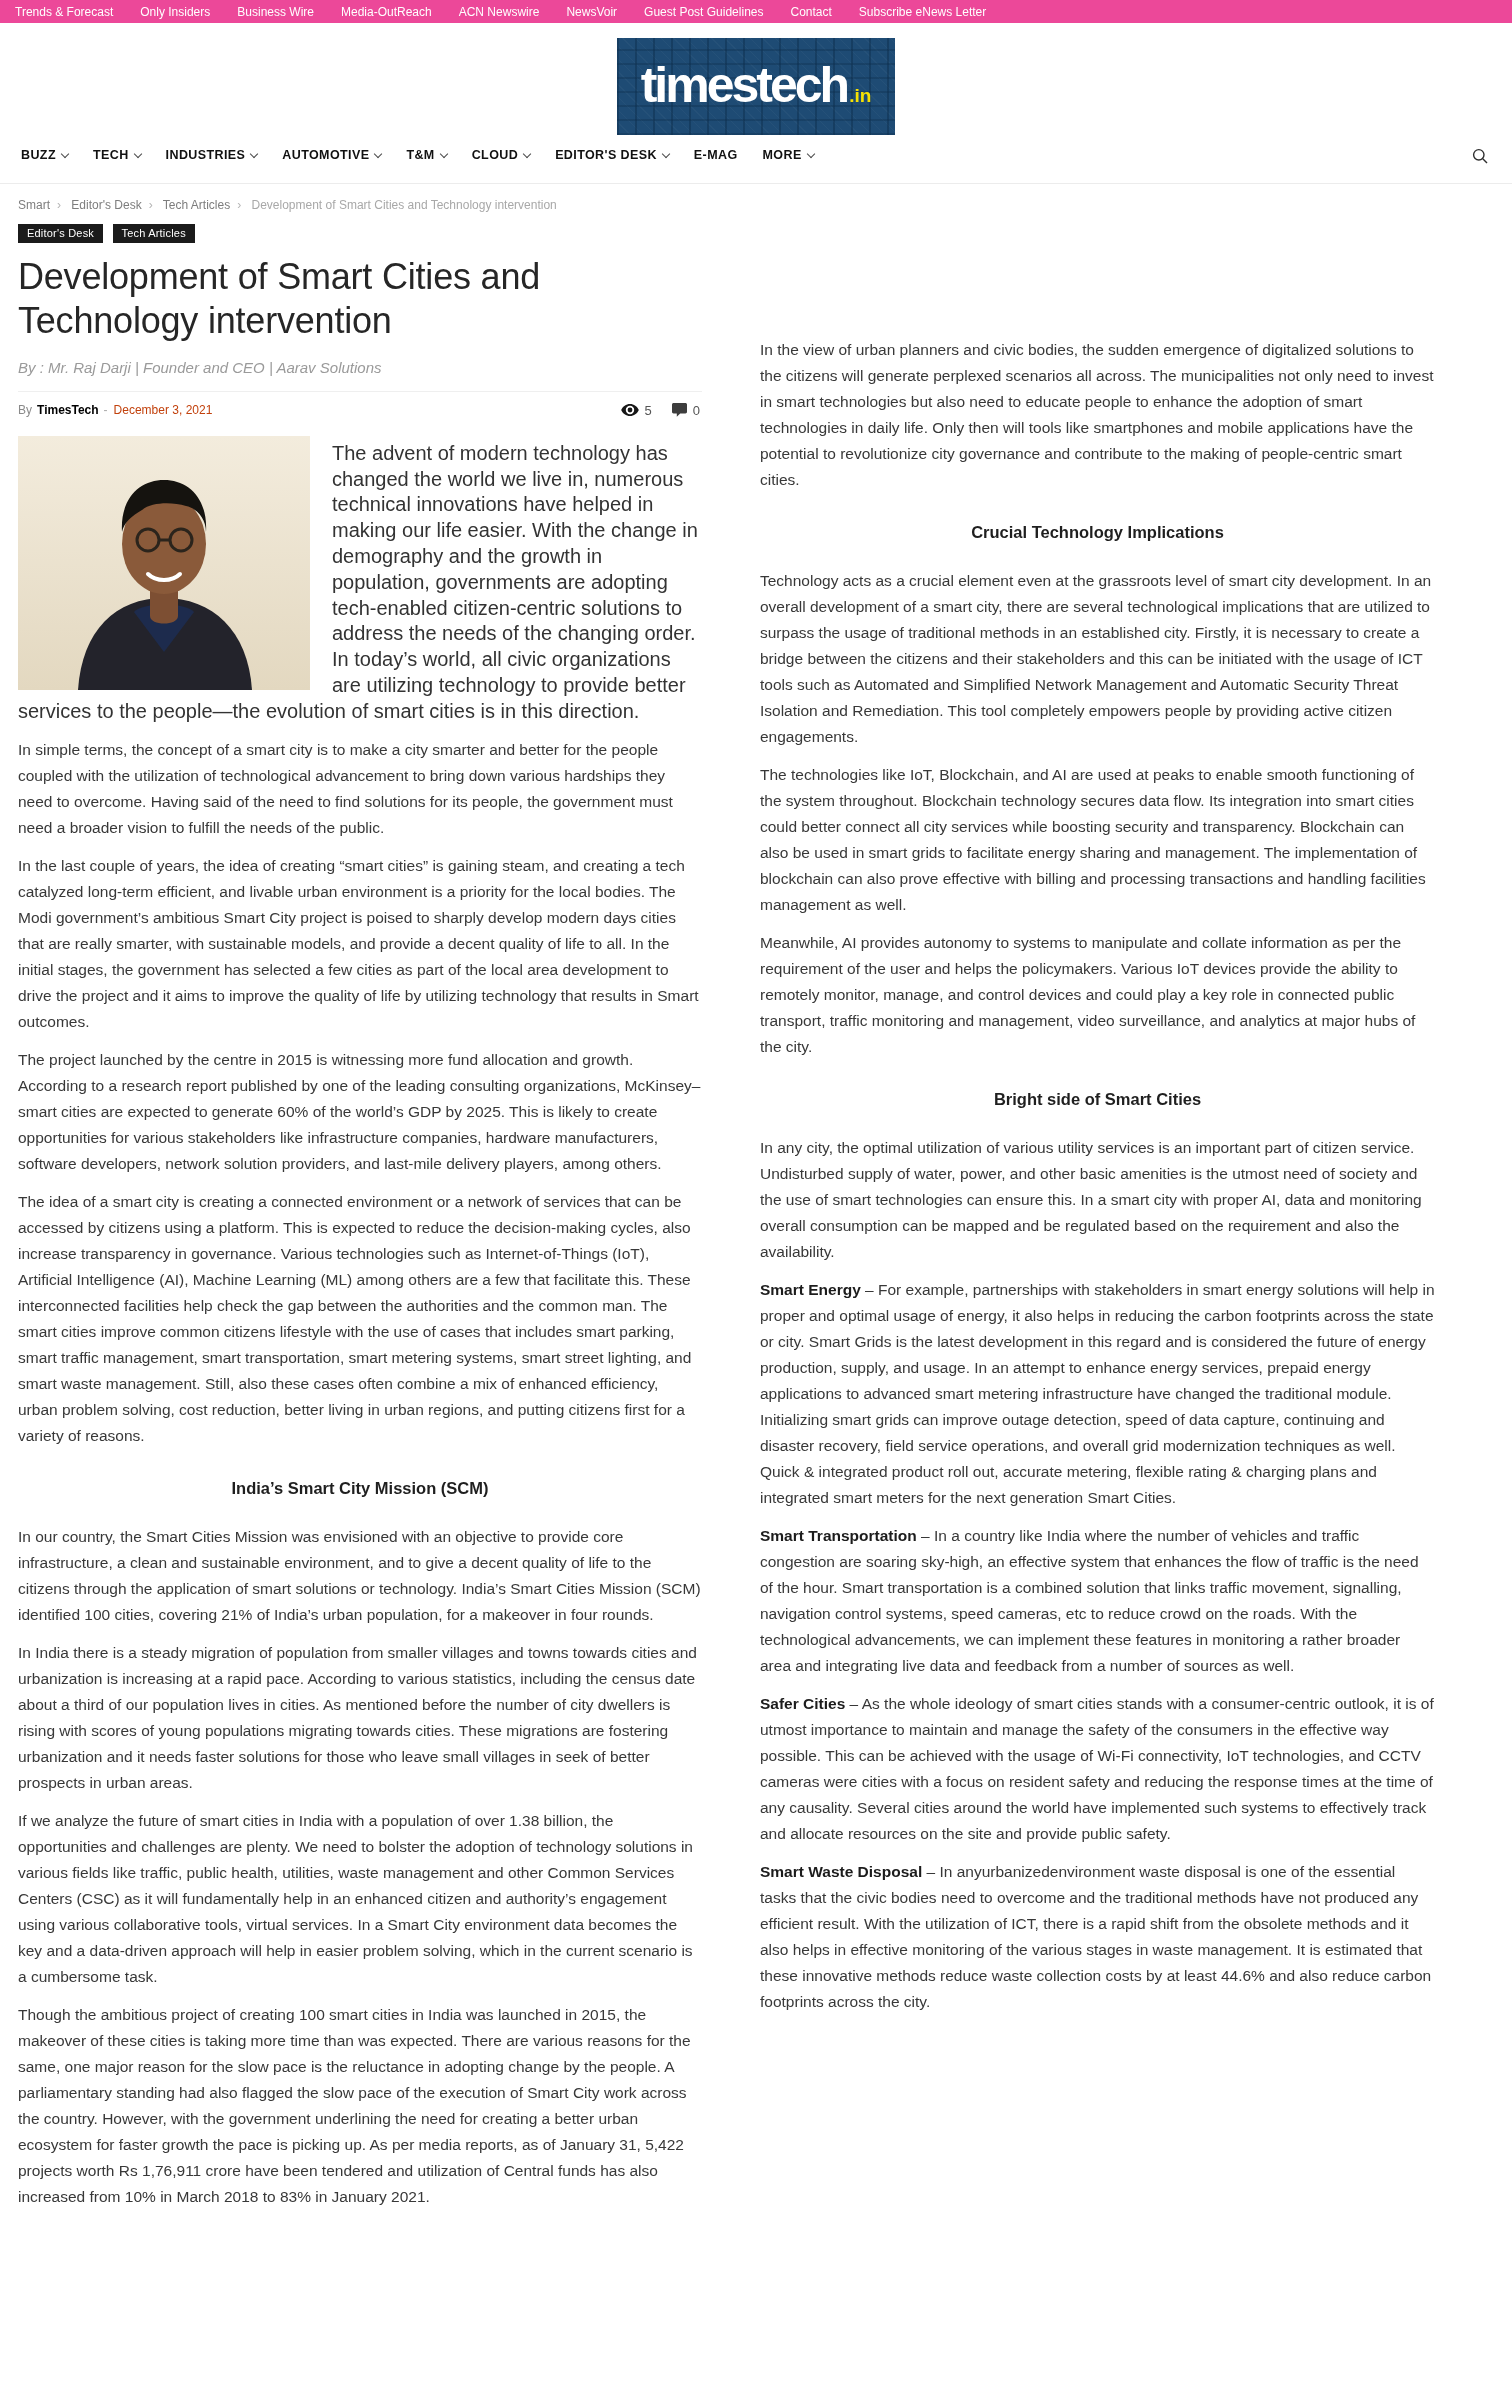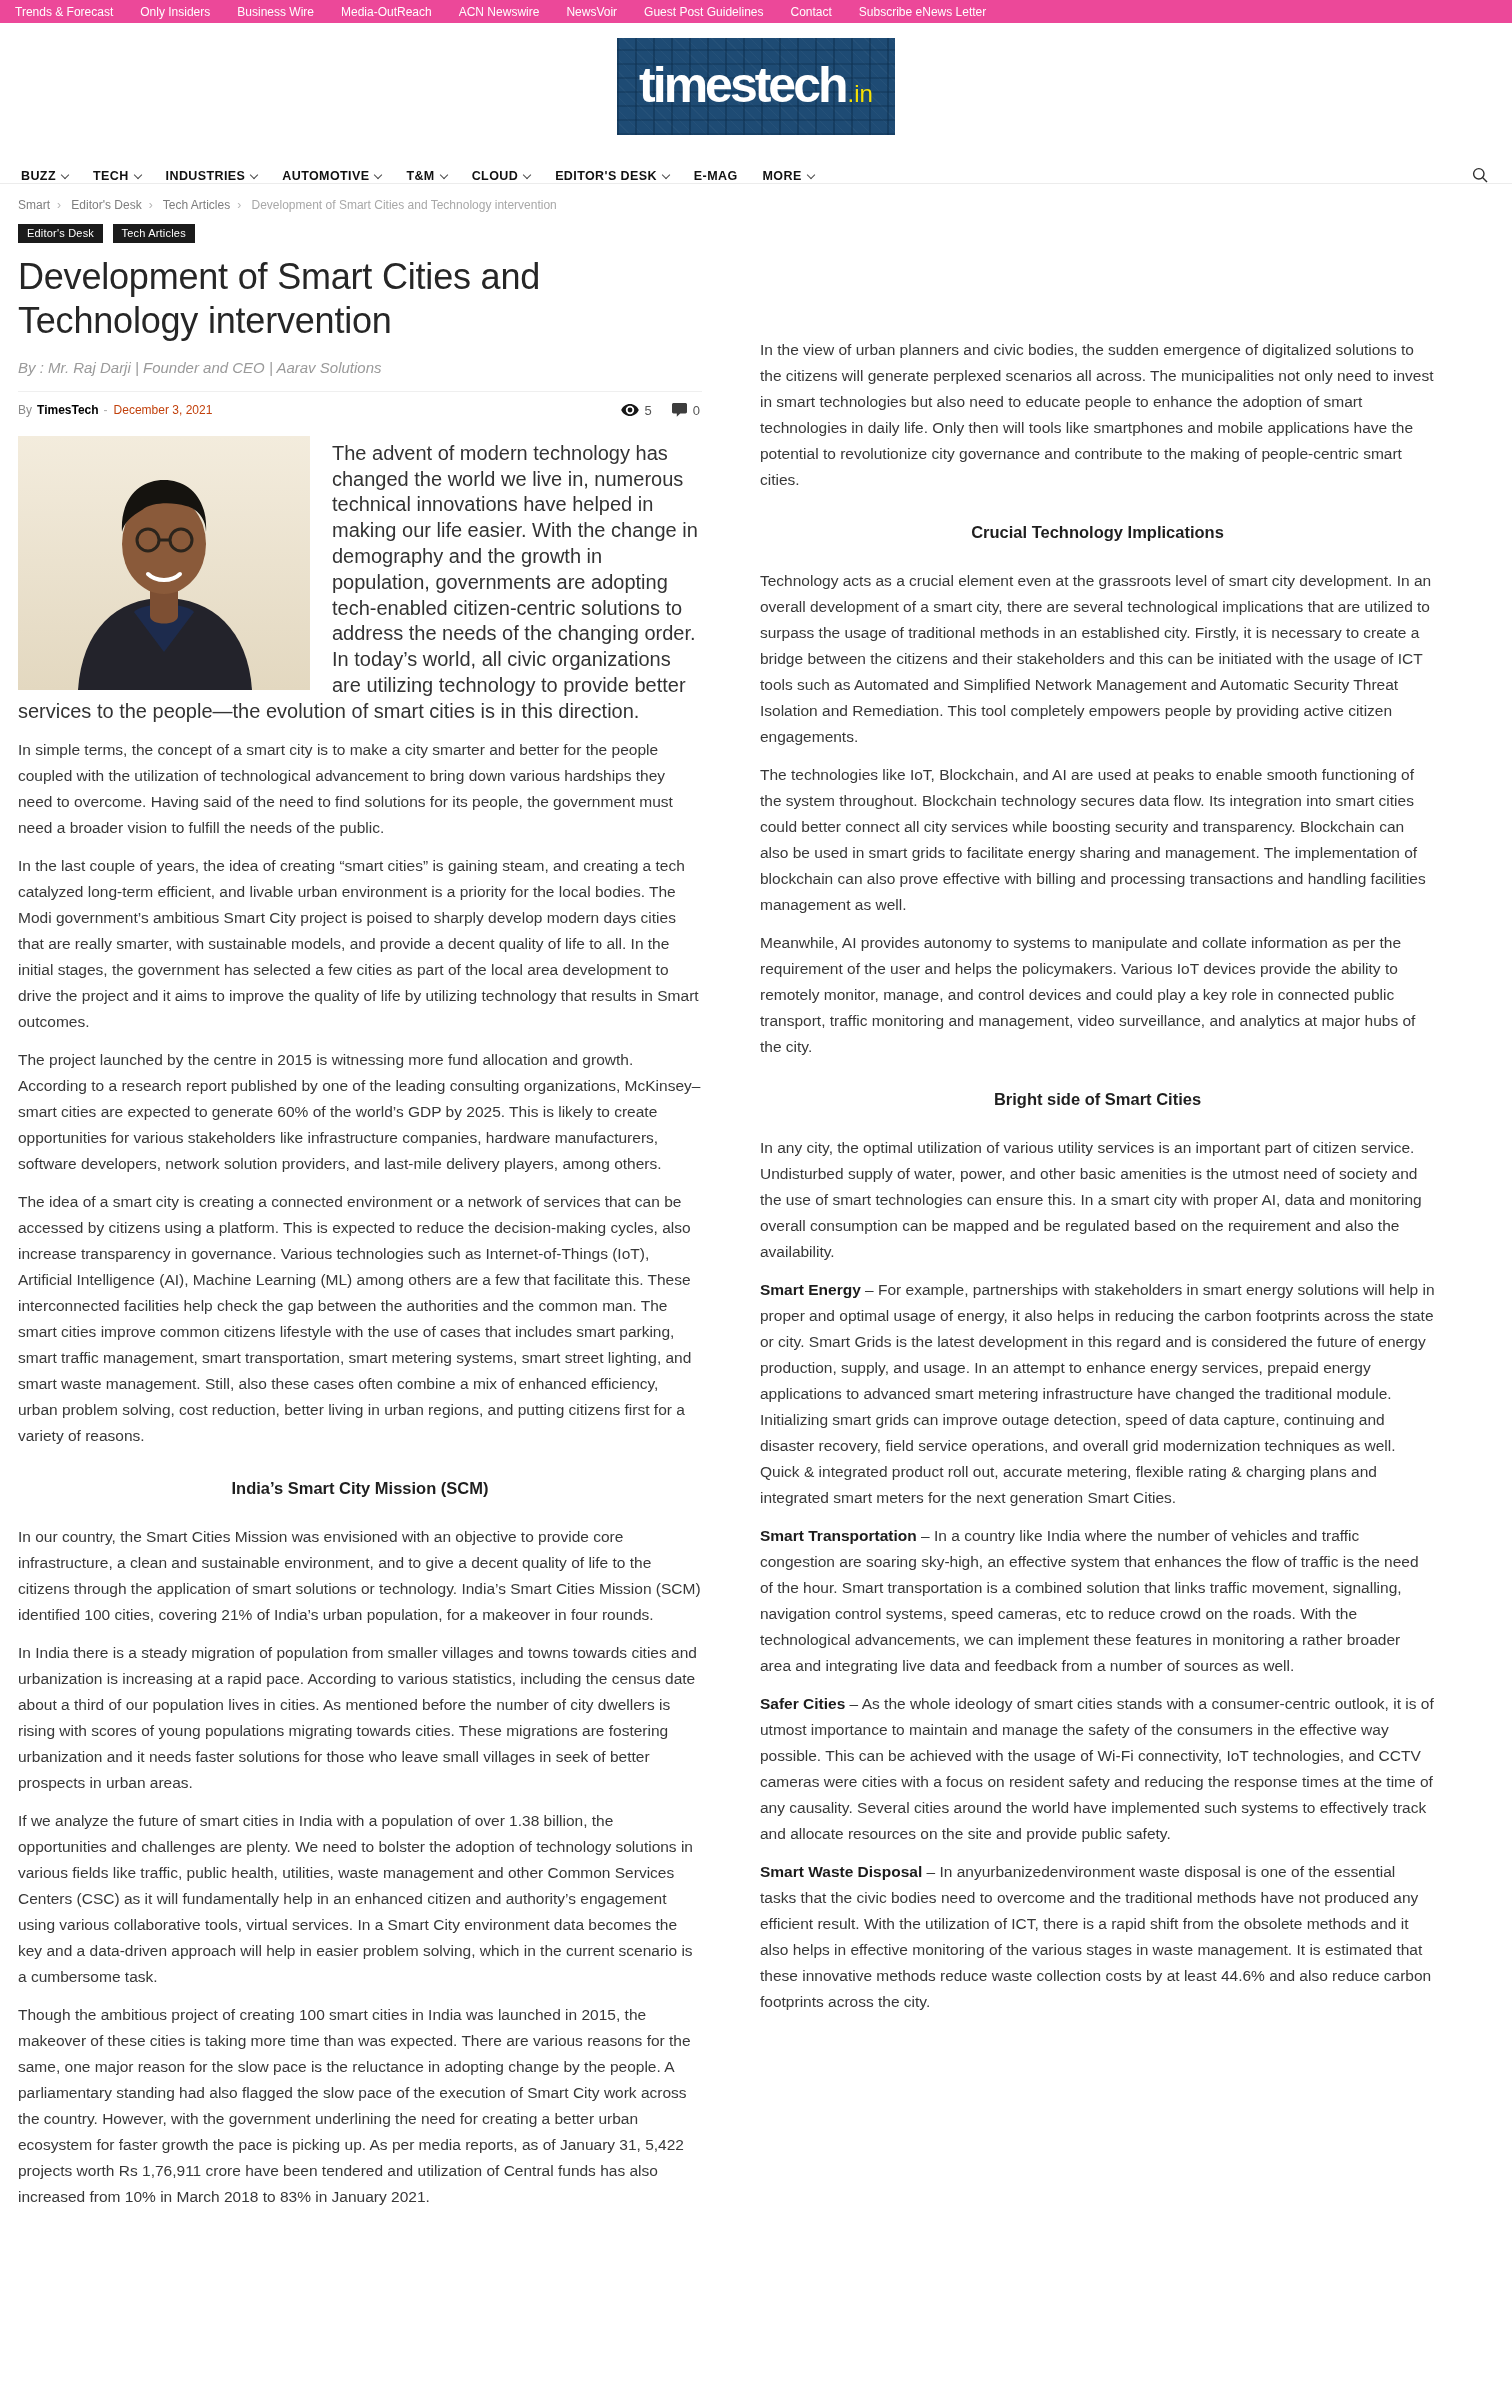--- a/index.html
+++ b/index.html
@@ -25,25 +25,25 @@
     background-image:
       repeating-linear-gradient(90deg, rgba(12,45,75,.45) 0 2px, transparent 2px 18px),
       repeating-linear-gradient(0deg, rgba(12,45,75,.35) 0 2px, transparent 2px 14px),
       repeating-linear-gradient(45deg, rgba(255,255,255,.03) 0 1px, transparent 1px 9px);
     padding-top:22px;
   }
   .logo-text {
     color:#ffffff; font-weight:700; font-size:50px; letter-spacing:-3px;
     font-family:"Liberation Sans", sans-serif; line-height:1;
   }
-  .logo-tld { color:#f5e003; font-weight:400; font-size:24px; margin-left:2px; }
+  .logo-tld { color:#f5e003; font-weight:700; font-size:19px; margin-left:2px; }
 
   
   .mainnav {
-    display:flex; align-items:flex-end; gap:25px;
+    display:flex; align-items:flex-start; gap:25px;
     padding:0 24px 0 21px; height:36px; border-bottom:1px solid #ececec;
   }
   .mainnav a {
     font-size:12.5px; font-weight:700; color:#111; letter-spacing:.4px;
     display:inline-flex; align-items:center; white-space:nowrap;
   }
   .chev {
     width:6px; height:6px; border-left:1.5px solid #4a4a4a; border-bottom:1.5px solid #4a4a4a;
     transform:rotate(-45deg); display:inline-block; margin-left:6px; margin-bottom:3px;
   }

